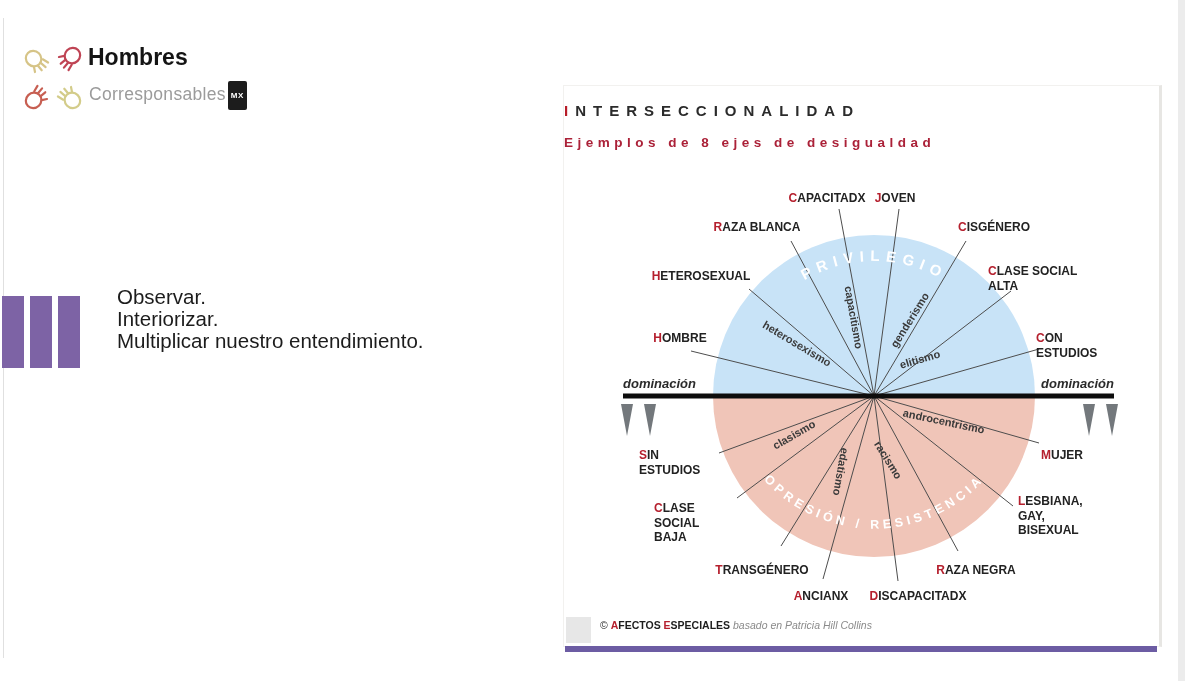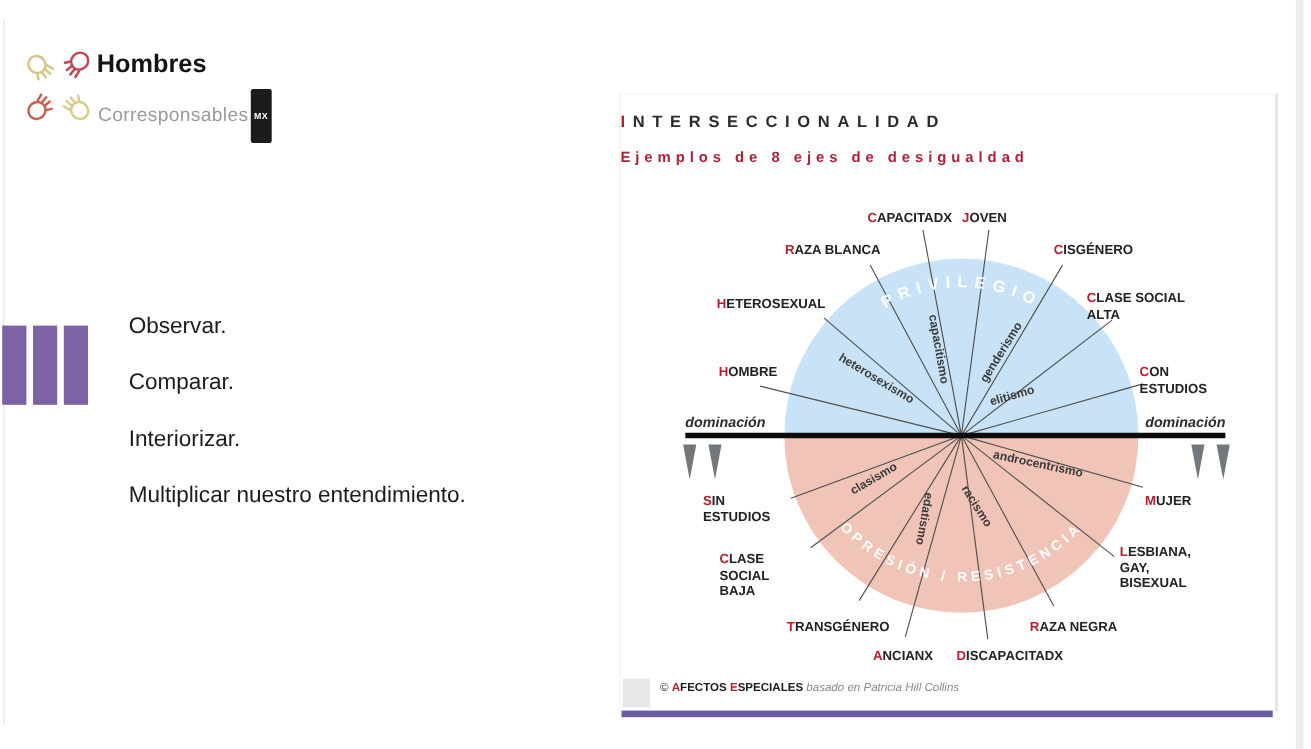--- a/index.html
+++ b/index.html
@@ -8,24 +8,24 @@
     background:#ffffff;font-family:"Liberation Sans",sans-serif;
   }
   
   .edge-line{position:absolute;left:3px;top:18px;width:1px;height:640px;background:#e0e0e0}
   .right-strip{position:absolute;left:1178px;top:0;width:7px;height:681px;background:#ececec}
   .logo{position:absolute;left:24px;top:44px;width:300px;height:70px}
   .logo-hands{position:absolute;left:0;top:0}
   .logo-title{position:absolute;left:64px;top:0px;font-size:23px;font-weight:800;color:#141414;letter-spacing:0}
   .logo-sub{position:absolute;left:65px;top:37px;font-size:17.5px;color:#9b9b9b;letter-spacing:.3px;white-space:nowrap}
   .logo-badge{display:inline-block;background:#1c1c1c;color:#fff;font-size:8px;font-weight:700;
-    padding:20px 3px;border-radius:2px;vertical-align:2px;margin-left:2px;letter-spacing:.5px}
+    padding:10px 3px;border-radius:2px;vertical-align:2px;margin-left:2px;letter-spacing:.5px}
   .bars{position:absolute;left:2px;top:296px;display:flex;gap:6px}
   .bar{width:22px;height:72px;background:#7d63a5}
-  .word-list{position:absolute;left:117px;top:286px;display:flex;flex-direction:column;gap:29px;
+  .word-list{position:absolute;left:117px;top:286px;display:flex;flex-direction:column;
     font-size:20.5px;line-height:22px;color:#1c1c1c}
   
   .panel{position:absolute;left:563px;top:85px;width:595px;height:560px;background:#fff;
     border:1px solid #f2f1ef;border-right:3px solid #e7e6e3;box-sizing:content-box}
   .panel-title{position:absolute;left:0;top:16px;width:100%;text-align:left;
     font-size:15px;font-weight:700;letter-spacing:7px;color:#2b2b2b;white-space:nowrap}
   .panel-title .fl{color:#b71c28}
   .panel-subtitle{position:absolute;left:0;top:49px;width:100%;text-align:left;
     font-size:13.5px;font-weight:700;letter-spacing:4.5px;color:#ab2138;white-space:nowrap}
   .diagram-svg{position:absolute;left:0;top:78px}
@@ -81,21 +81,20 @@
 </div>
 
 <div class="bars">
   <div class="bar"></div>
   <div class="bar"></div>
   <div class="bar"></div>
 </div>
 
 <div class="word-list">
   <div>Observar.</div>
-  <div>Comparar.</div>
   <div>Interiorizar.</div>
   <div>Multiplicar nuestro entendimiento.</div>
 </div>
 
 <div class="panel">
 
   <div class="panel-title"><span class="fl">I</span><span>NTERSECCIONALIDAD</span></div>
   <div class="panel-subtitle">Ejemplos de 8 ejes de desigualdad</div>
 
   <svg class="diagram-svg" width="595" height="458" viewBox="0 0 595 458">

